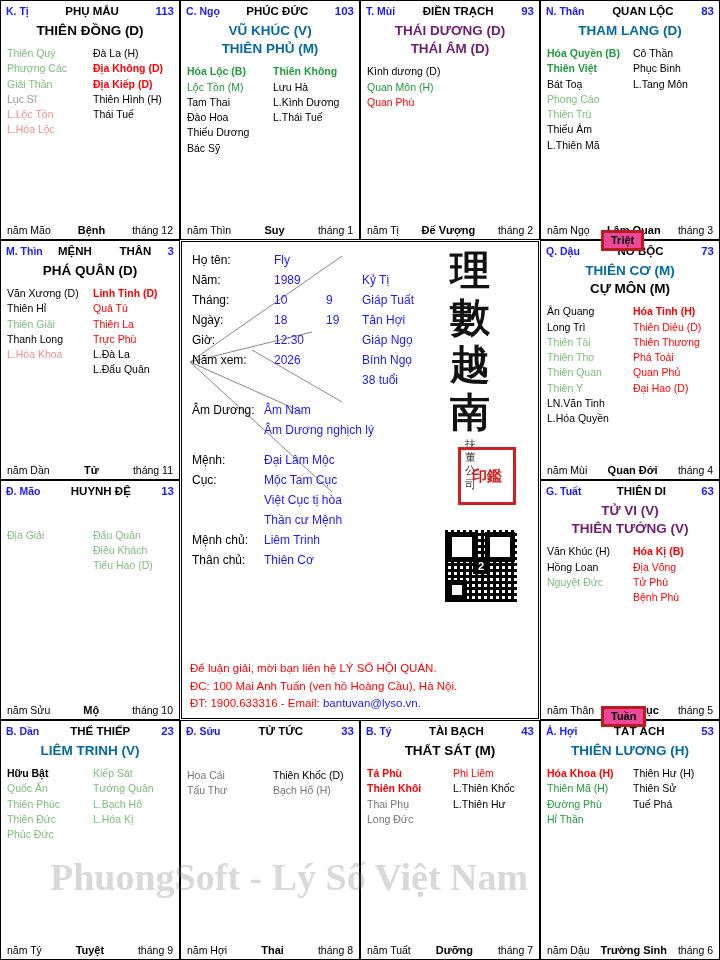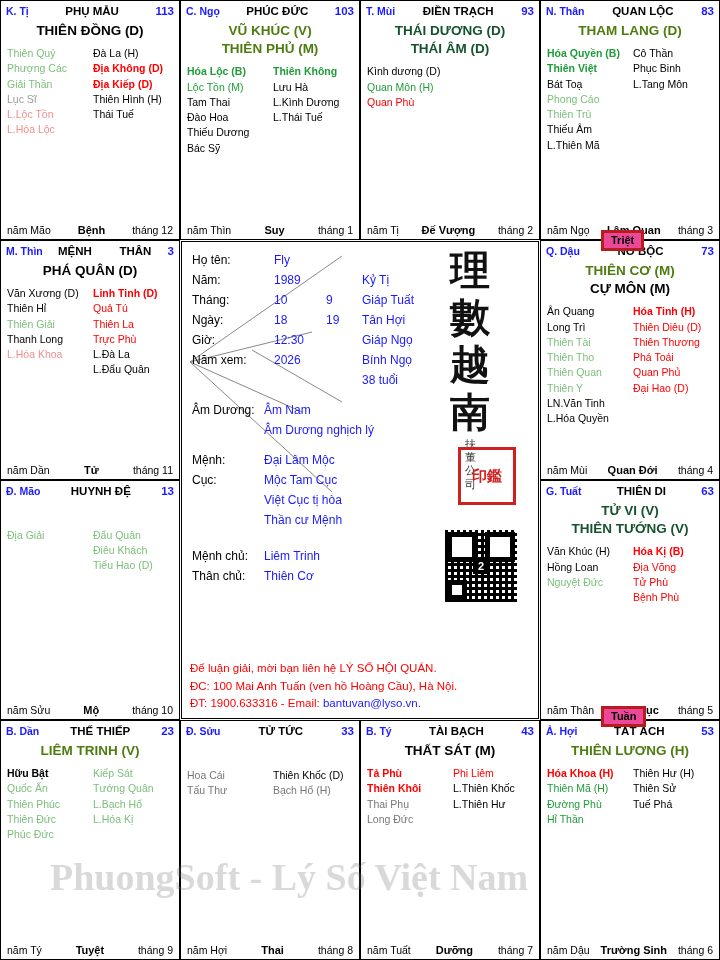--- a/index.html
+++ b/index.html
@@ -37,22 +37,22 @@
   .pal-head .nm { color:#000; font-weight:bold; font-size:11.5px; flex:1; text-align:center; }
   .pal-head .num { color:#1a1aff; font-weight:bold; font-size:11.5px; }
 
   .pal-main {
     text-align:center;
     font-weight:bold;
     font-size:13.5px;
     margin-top:5px;
     line-height:1.35;
   }
-  .pal-main .m-red { color:#14532d; }
-  .pal-main .m-grn { color:#4d7c0f; }
+  .pal-main .m-red { color:#701a75; }
+  .pal-main .m-grn { color:#0369a1; }
   .pal-main .m-blk { color:#000000; }
 
   .pal-body {
     display:flex;
     padding:6px 6px 0 6px;
     gap:6px;
     font-size:10.5px;
     line-height:1.45;
   }
   .pal-body .col { flex:1; min-width:0; }
@@ -633,21 +633,21 @@
       <span class="ival iv3">Mộc Tam Cục</span>
     </div>
     <div class="irow">
       <span class="ilab"></span>
       <span class="ival iv3">Việt Cục tị hòa</span>
     </div>
     <div class="irow">
       <span class="ilab"></span>
       <span class="ival iv3">Thần cư Mệnh</span>
     </div>
-    <div class="irow" style="margin-top:16px">
+    <div class="irow" style="margin-top:0">
       <span class="ilab">Mệnh chủ:</span>
       <span class="ival iv3">Liêm Trinh</span>
     </div>
     <div class="irow">
       <span class="ilab">Thân chủ:</span>
       <span class="ival iv3">Thiên Cơ</span>
     </div>
   </div>
 
   <div class="callig">

